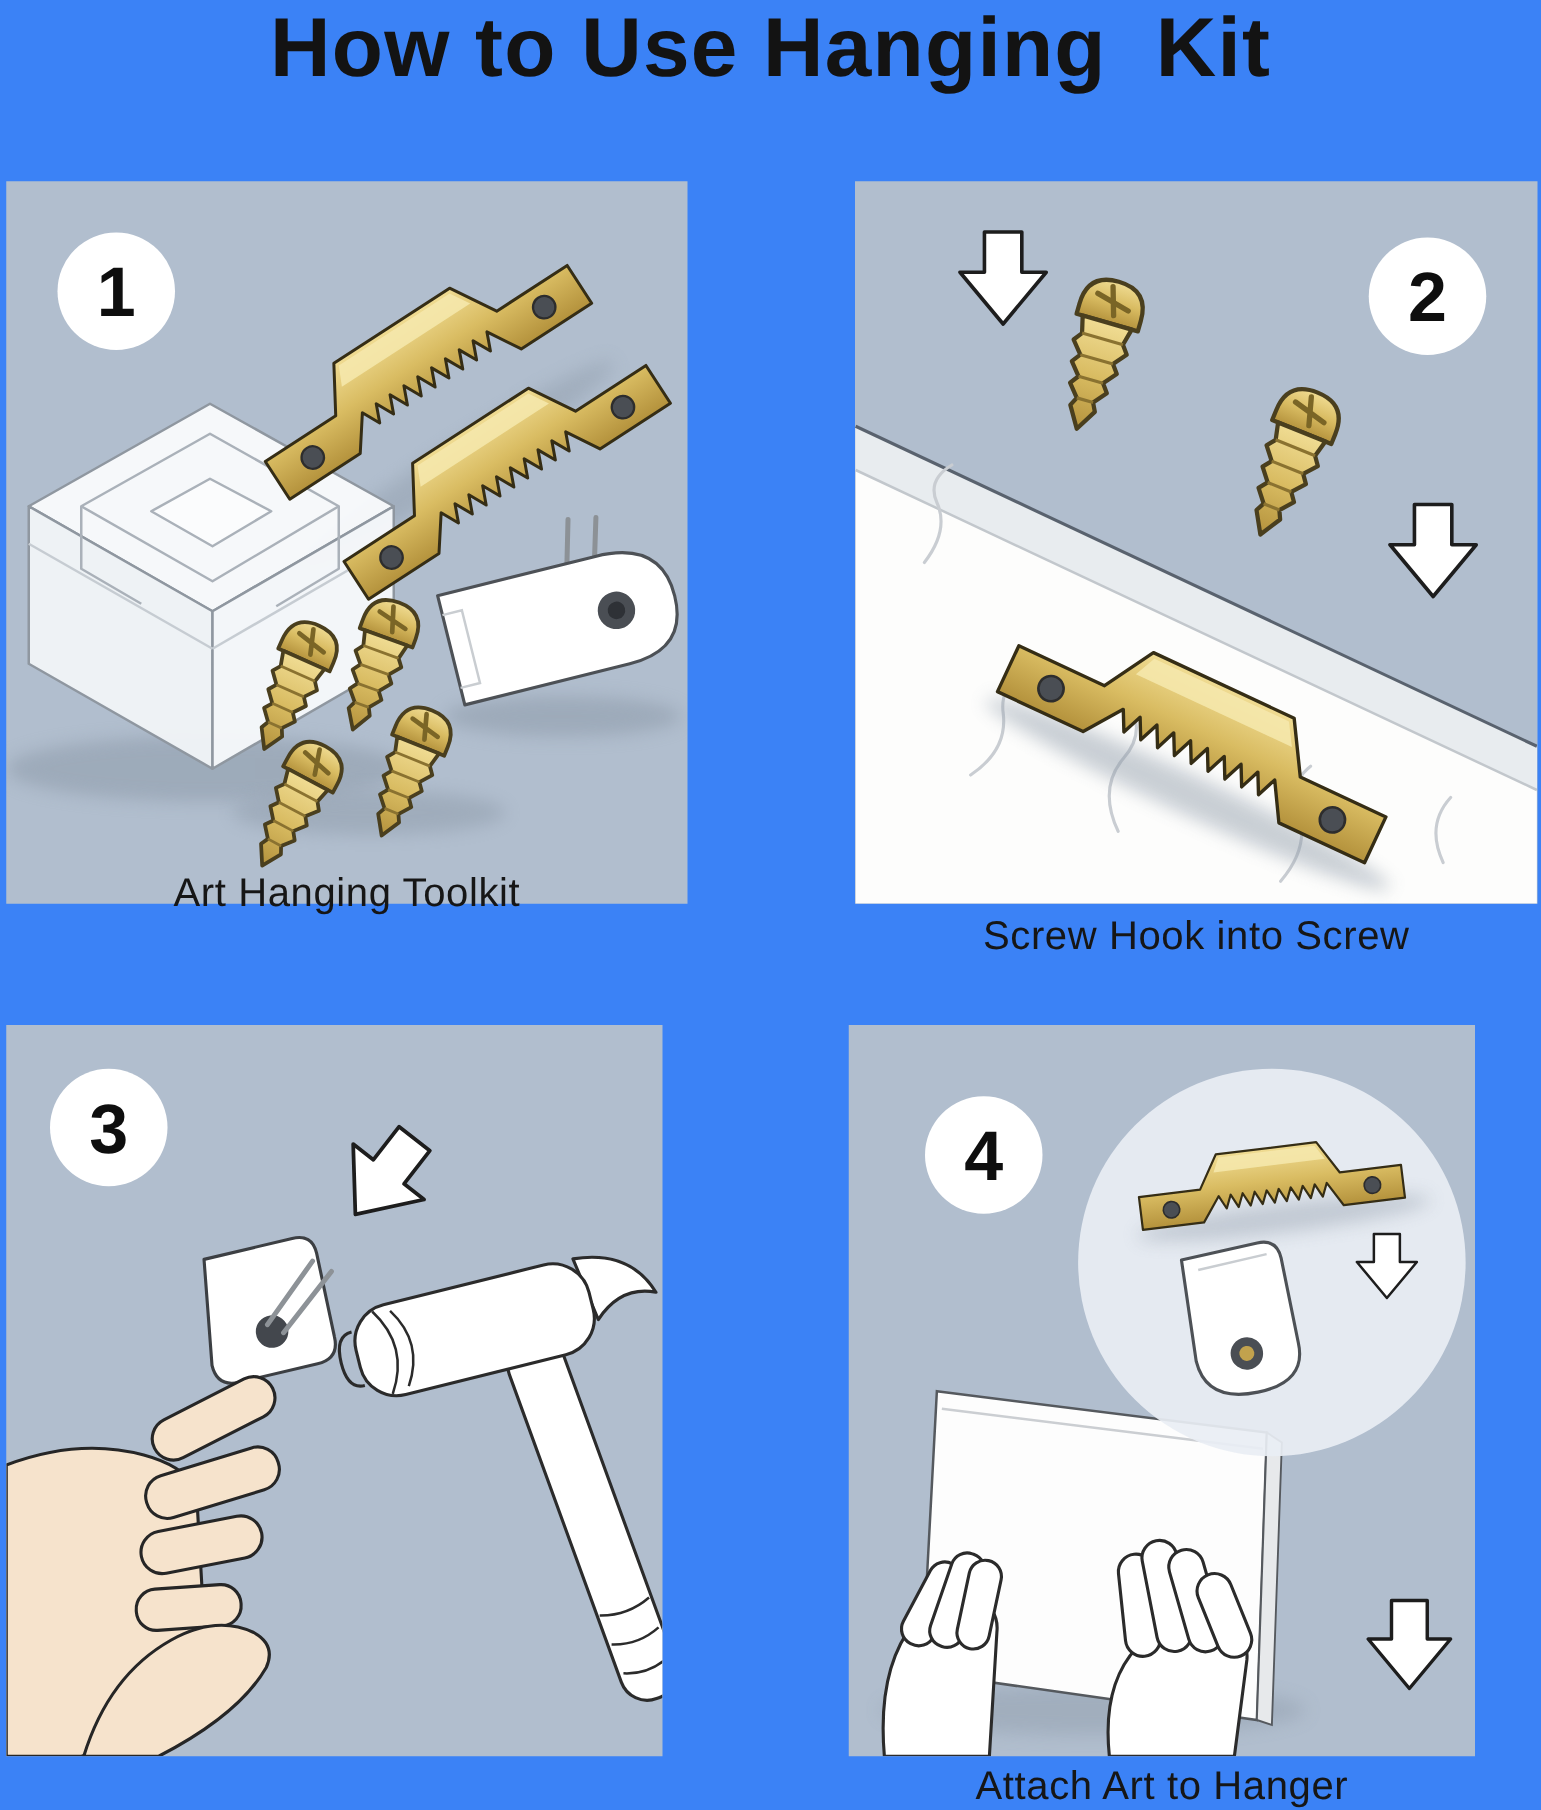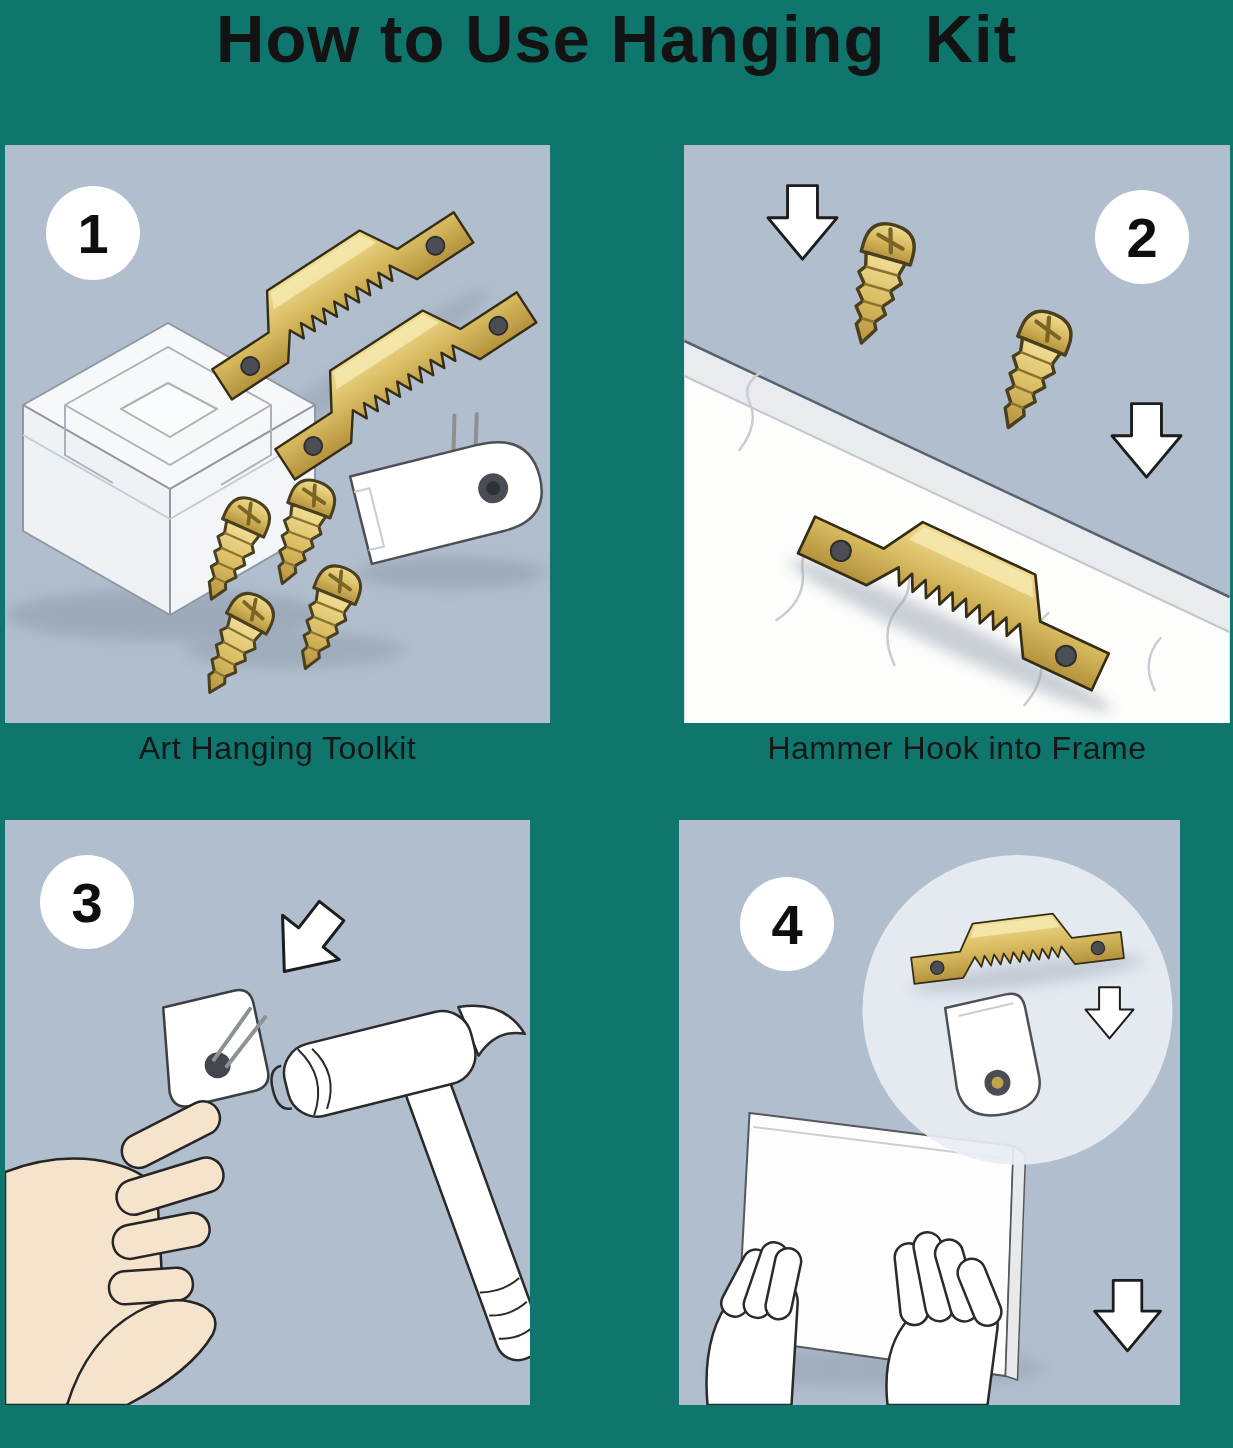--- a/index.html
+++ b/index.html
@@ -1,18 +1,18 @@
 <!DOCTYPE html>
 <html><head>
 <meta charset="utf-8">
 <style>
   *{box-sizing:border-box}
   html,body{margin:0;padding:0}
   body{background:#ffffff;font-family:"Liberation Sans",sans-serif;color:#1a1a1a}
-  .stage{position:relative;width:1233px;height:1448px;margin:0 auto;background:#0f766e;overflow:hidden}
+  .stage{position:relative;width:1233px;height:1448px;margin:0 auto;background:#3b82f6;overflow:hidden}
   .page-title{position:absolute;top:0;left:0;width:100%;text-align:center;font-size:67px;font-weight:600;letter-spacing:1px;color:#131313;white-space:pre}
   .panel{position:absolute;background:#b1bece;overflow:hidden}
   .panel svg{position:absolute;left:0;top:0;display:block}
   .badge{position:absolute;width:94px;height:94px;border-radius:50%;background:#ffffff;display:flex;align-items:center;justify-content:center;font-size:56px;font-weight:700;color:#0e0e0e}
   .caption{position:absolute;text-align:center;font-size:32px;color:#161616;letter-spacing:.5px}
 </style>
 </head>
 <body>
 
 <svg width="0" height="0" style="position:absolute" aria-hidden="true">
@@ -193,16 +193,17 @@
         <rect x="-3" y="-14" width="70" height="28" rx="14" transform="translate(312,502) rotate(-112)"></rect>
       </g>
 
       <use href="#down-arrow" transform="translate(448,500) scale(1.1)"></use>
     </svg>
     <div class="badge" style="left:61px;top:57px">
         <span>4</span>
       </div>
   </div>
 
-  <div class="caption" style="left:5px;top:730px;width:545px">Art Hanging Toolkit</div>
-  <div class="caption" style="left:684px;top:730px;width:546px">Hammer Hook into Frame</div>
+  <div class="caption" style="left:5px;top:696px;width:545px">Art Hanging Toolkit</div>
+  <div class="caption" style="left:684px;top:730px;width:546px">Screw Hook into Screw</div>
+  <div class="caption" style="left:679px;top:1410px;width:501px">Attach Art to Hanger</div>
 
 </div>
 
 </body></html>

